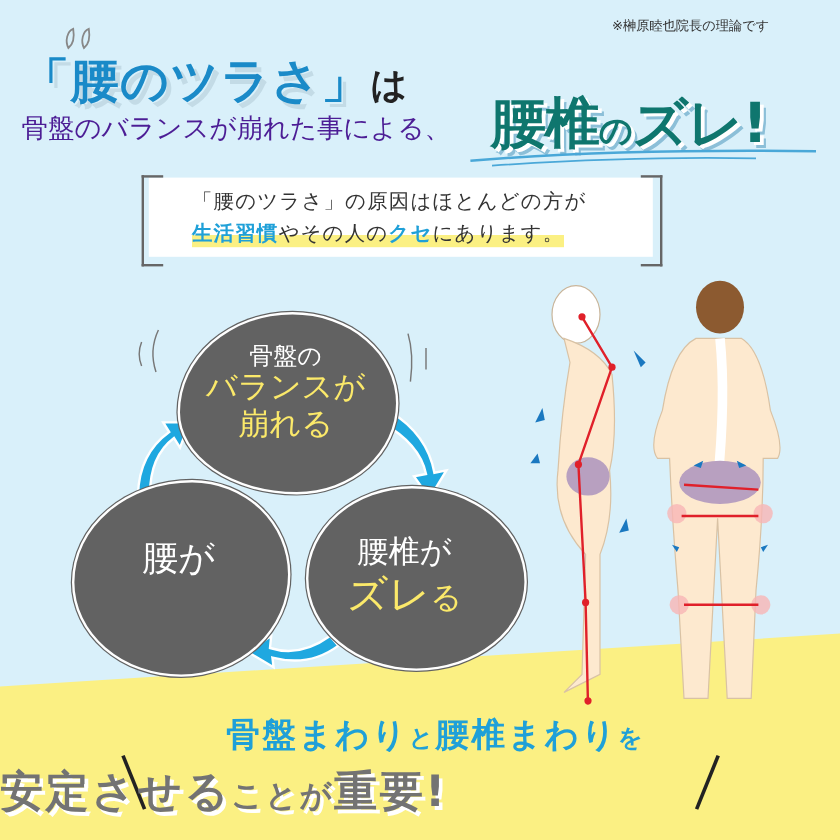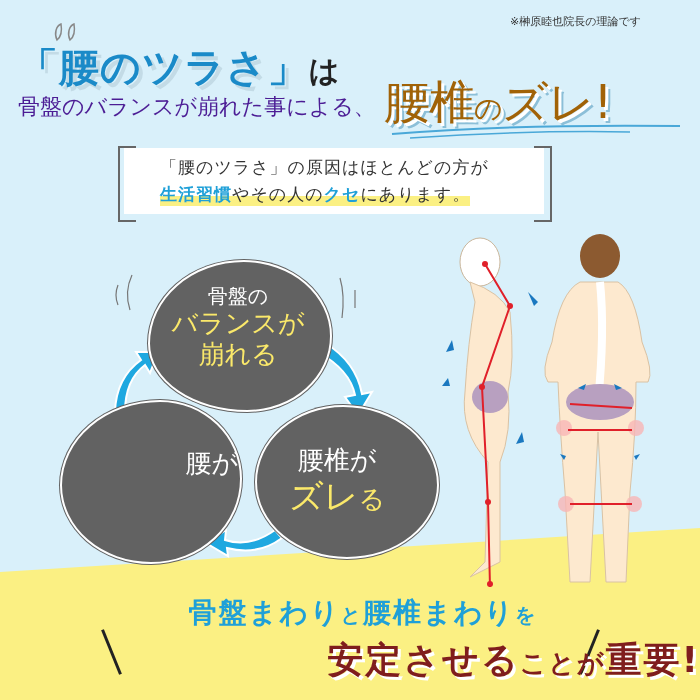--- a/index.html
+++ b/index.html
@@ -4,41 +4,41 @@
 <style>
   html,body{margin:0;padding:0;}
   body{width:700px;height:700px;overflow:hidden;position:relative;background:#d9f0fa;font-family:"DejaVu Sans","Liberation Sans",sans-serif;}
   .abs{position:absolute;}
   .yellow-wedge{position:absolute;left:0;top:0;width:700px;height:700px;}
   .note{left:510px;top:14px;font-size:11px;color:#333;white-space:nowrap;}
   .title1{left:18px;top:40px;font-size:40px;font-weight:bold;color:#1a8ac8;letter-spacing:1px;white-space:nowrap;text-shadow:4px 4px 0 #c3dbe6;}
   .title1 .ha{color:#222;font-size:30px;text-shadow:none;}
   .sweat{left:52px;top:22px;}
   .title2{left:18px;top:92px;font-size:22px;font-weight:normal;color:#4c1d95;white-space:nowrap;}
-  .title2-accent{left:384px;top:72px;font-size:46px;font-weight:normal;color:#a16207;white-space:nowrap;text-shadow:3px 3px 0 #fff, 5px 5px 0 #8cbfd8;letter-spacing:-1px;}
+  .title2-accent{left:409px;top:72px;font-size:46px;font-weight:bold;color:#0f766e;white-space:nowrap;text-shadow:3px 3px 0 #fff, 5px 5px 0 #8cbfd8;letter-spacing:-1px;}
   .title2-accent .no{font-size:28px;}
   .underline-svg{left:390px;top:120px;}
   .box{left:124px;top:148px;width:420px;height:66px;background:#fff;}
   .box-bracket-l{left:118px;top:146px;width:16px;height:72px;border:2px solid #666;border-right:none;}
   .box-bracket-r{left:534px;top:146px;width:16px;height:72px;border:2px solid #666;border-left:none;}
   .box-line1{left:160px;top:156px;font-size:17px;color:#333;white-space:nowrap;letter-spacing:1px;}
   .box-line2{left:160px;top:183px;font-size:17px;color:#333;white-space:nowrap;letter-spacing:1px;}
   .hl{background:linear-gradient(transparent 55%, #fbf083 55%);}
   .blue{color:#1fa0d8;font-weight:bold;}
   .blob{position:absolute;background:#626262;border:2px solid #fff;box-shadow:0 0 0 1px #626262;}
   .blob-top{left:148px;top:260px;width:180px;height:148px;border-radius:52% 48% 46% 54% / 55% 50% 50% 45%;}
   .blob-right{left:255px;top:405px;width:180px;height:150px;border-radius:48% 52% 50% 50% / 50% 52% 48% 50%;}
   .blob-left{left:60px;top:400px;width:178px;height:160px;border-radius:55% 45% 50% 50% / 52% 48% 52% 48%;}
   .blob-text{position:absolute;text-align:center;font-weight:normal;color:#fff;line-height:1.2;white-space:nowrap;}
   .y{color:#fbe96a;}
   .cycle-svg{left:0;top:0;}
   .figures{left:430px;top:232px;}
   .bottom1{left:0;width:700px;top:594px;text-align:center;font-size:28px;font-weight:bold;color:#1fa0d8;letter-spacing:2px;padding-left:13px;}
   .bottom1 .sm{font-size:20px;}
-  .bottom2{left:0;width:700px;top:636px;text-align:right;font-size:36px;font-weight:bold;color:#7f1d1d;letter-spacing:2px;text-shadow:3px 3px 0 #fff;}
+  .bottom2{left:0;width:700px;top:636px;text-align:left;font-size:36px;font-weight:bold;color:#737373;letter-spacing:2px;text-shadow:3px 3px 0 #fff;}
   .bottom2 .sm{font-size:26px;}
   .slash{position:absolute;top:628px;width:3px;height:48px;background:#222;}
 </style>
 </head>
 <body>
 
 <svg class="yellow-wedge" width="700" height="700">
   <polygon points="0,572 700,528 700,700 0,700" fill="#fbf083"></polygon>
 </svg>
 
@@ -96,21 +96,21 @@
 </div>
 
 <div class="blob blob-right"></div>
 <div class="blob-text" style="left:255px;top:445px;width:164px;">
   <div style="font-size:26px;">腰椎が</div>
   <div style="font-size:34px;"><span class="y">ズレ</span><span class="y" style="font-size:26px;">る</span></div>
 </div>
 
 <div class="blob blob-left"></div>
 <div class="blob-text" style="left:60px;top:448px;width:178px;">
-  <div style="font-size:26px;text-align:right;">腰が</div>
+  <div style="font-size:30px;">腰が</div>
 </div>
 
 <svg class="abs figures" width="270" height="360" viewBox="0 0 270 360">
 
   <g>
     <ellipse cx="50" cy="30" rx="20" ry="24" fill="#fff" stroke="#c9b59a"></ellipse>
     <path d="M40,50 Q70,60 80,80 Q85,130 78,160 Q82,200 70,230 L70,330 L40,345 L55,330 L58,230 Q30,200 35,160 Q38,110 45,70Z" fill="#fde9cf" stroke="#d9c2a4"></path>
     <ellipse cx="60" cy="165" rx="18" ry="16" fill="#b8a0c0"></ellipse>
     <polyline points="55,32 80,74 52,155 58,270 60,355" fill="none" stroke="#e0202a" stroke-width="2"></polyline>
     <circle cx="55" cy="32" r="3" fill="#e0202a"></circle>

